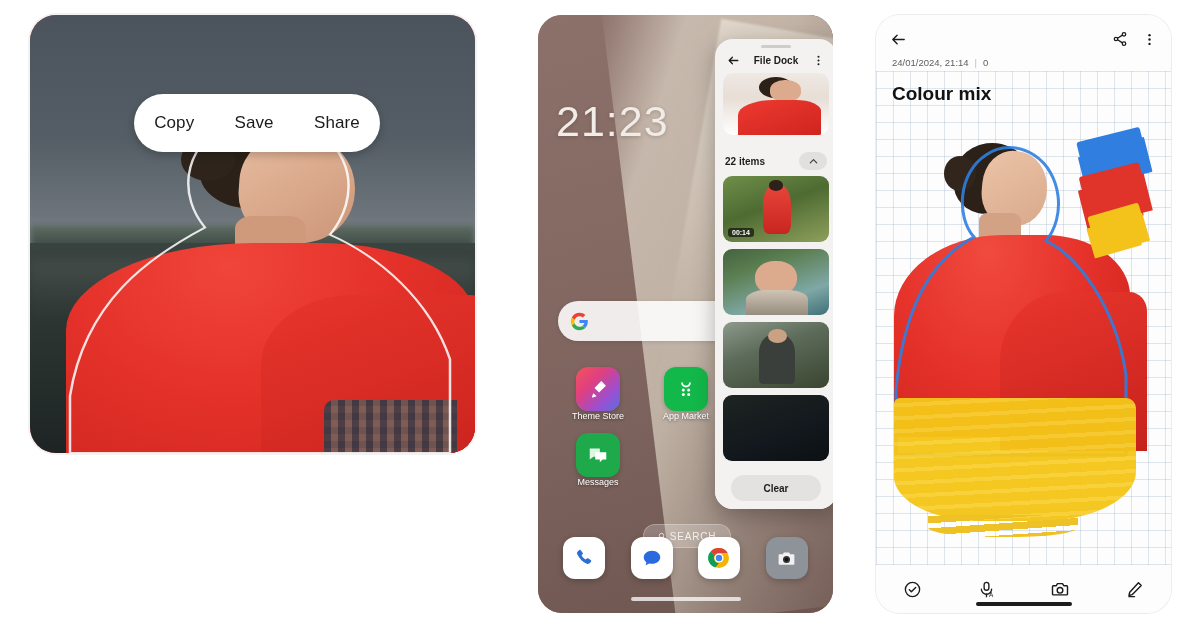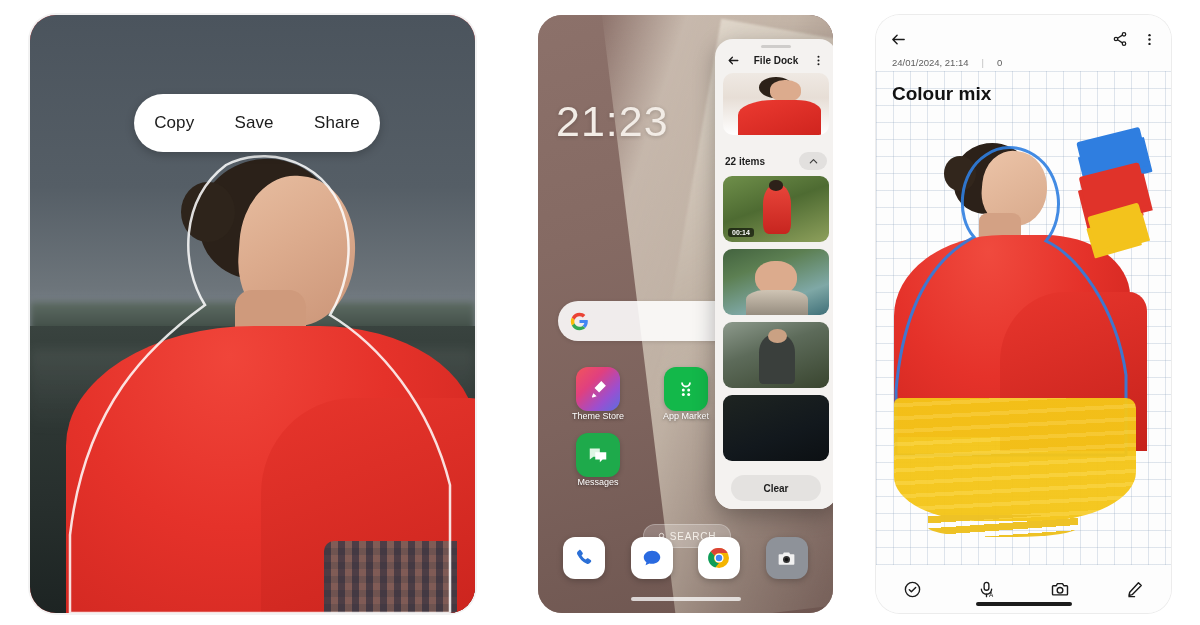--- a/index.html
+++ b/index.html
@@ -7,21 +7,21 @@
     width: 1200px; height: 625px;
     background: #ffffff;
     font-family: "Liberation Sans", sans-serif;
     overflow: hidden;
   }
   .stage { position: relative; width: 1200px; height: 625px; display: flex; }
 
   
   .panel1 {
     position: absolute; left: 30px; top: 15px;
-    width: 445px; height: 598px;
+    width: 445px; height: 438px;
     border-radius: 26px; overflow: hidden;
     background: #ef4444;
     box-shadow: 0 0 0 2px #f2f2f2;
   }
   .p1-sky {
     position: absolute; left:0; top:0; width:100%; height:52%;
     background: linear-gradient(180deg,#4b545d 0%,#555e66 55%,#6d757b 88%,#808890 100%);
   }
   .p1-far-shore {
     position: absolute; left:0; top:48%; width:100%; height:6%;
@@ -229,21 +229,21 @@
     background-size: 17px 17px;
   }
   .p3-head {
     position:absolute; left:0; top:0; width:100%; height:56px;
     background:#fdfdfd; display:flex; align-items:flex-start; padding:16px 14px 0;
     z-index:5;
   }
   .p3-hicons { margin-left:auto; display:flex; gap:14px; align-items:center; }
   .p3-meta {
     position:absolute; left:16px; top:42px; z-index:6;
-    font-size:9.5px; color:#5d5d5d; display:flex; gap:13px; align-items:center;
+    font-size:9.5px; color:#5d5d5d; display:flex; gap:6px; align-items:center;
   }
   .p3-meta .sep { color:#bdbdbd; }
   .p3-title {
     position:absolute; left:16px; top:68px; z-index:6;
     font-size:19px; font-weight:bold; color:#121212;
   }
   
   .p3-art { position:absolute; left:0; top:110px; width:100%; height:440px; }
   .a-hair { position:absolute; left:26%; top:4%; width:26%; height:16%; background:#2c2119; border-radius:52% 52% 44% 44%; transform:rotate(-8deg); }
   .a-bun  { position:absolute; left:23%; top:7%; width:11%; height:8%; background:#32261c; border-radius:50%; }

